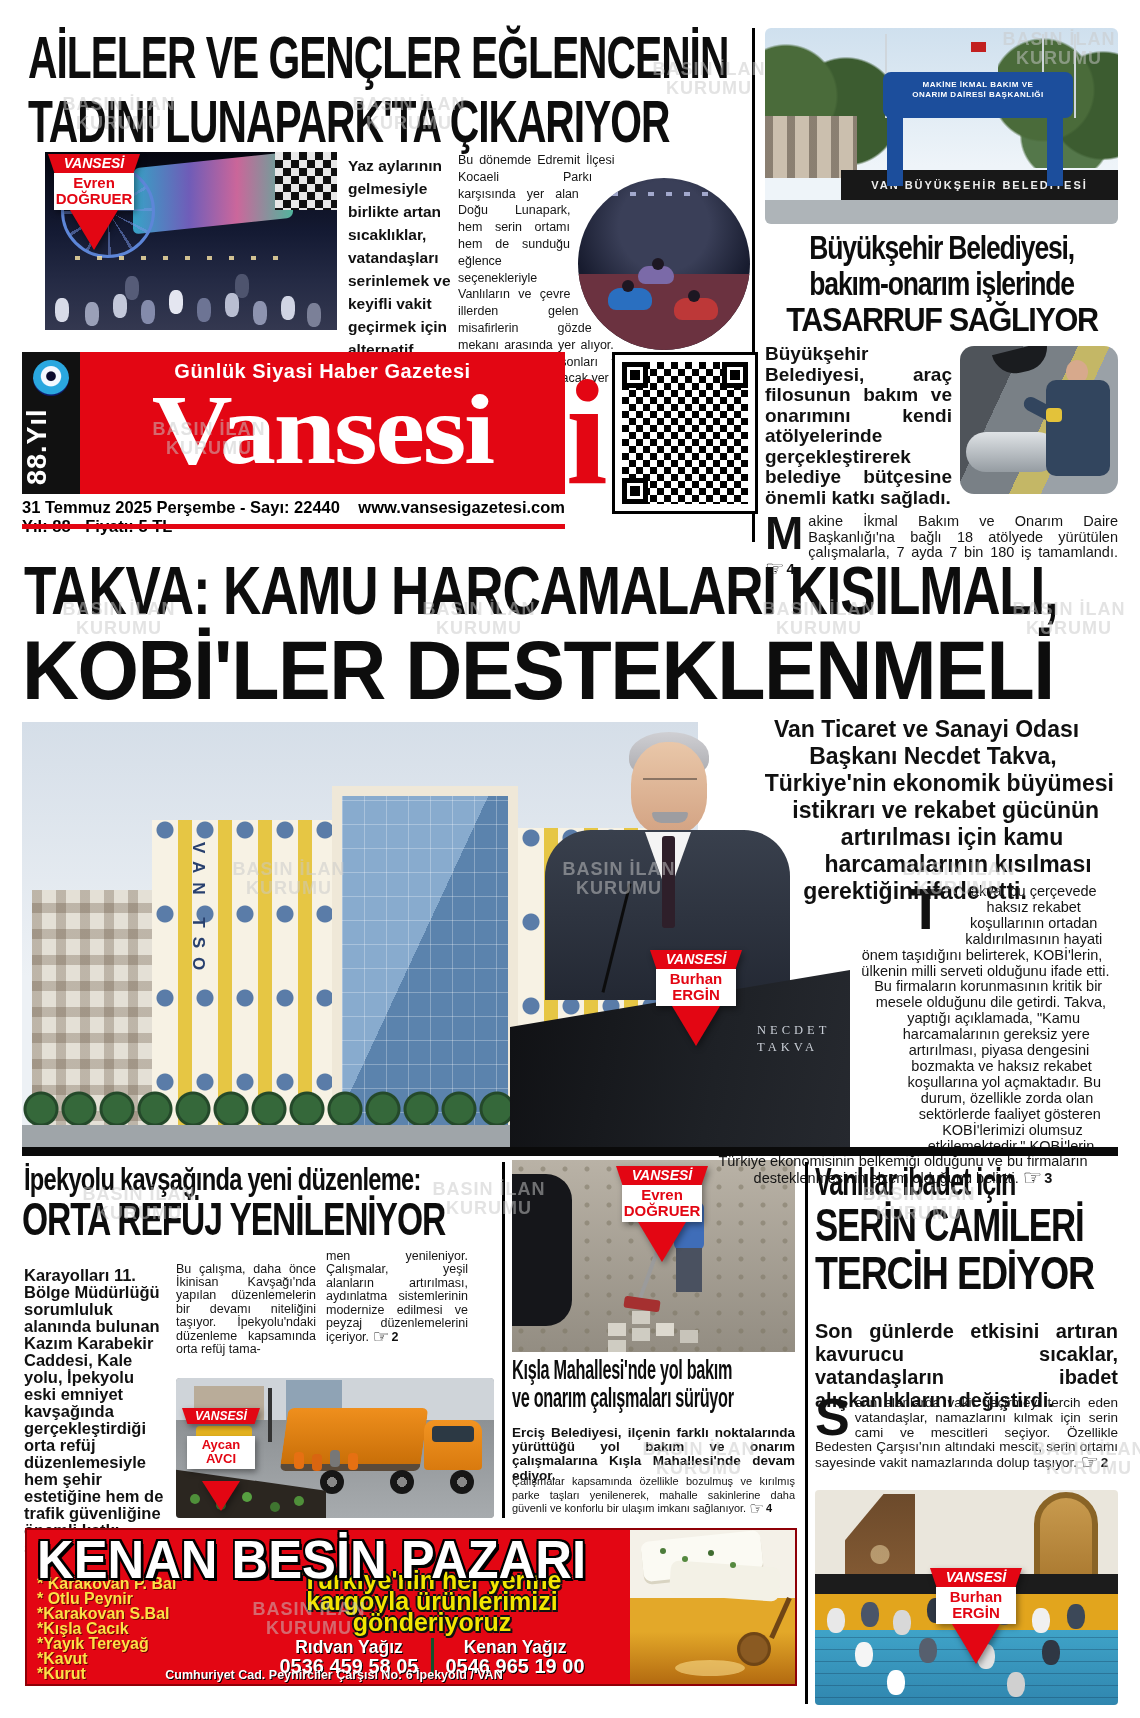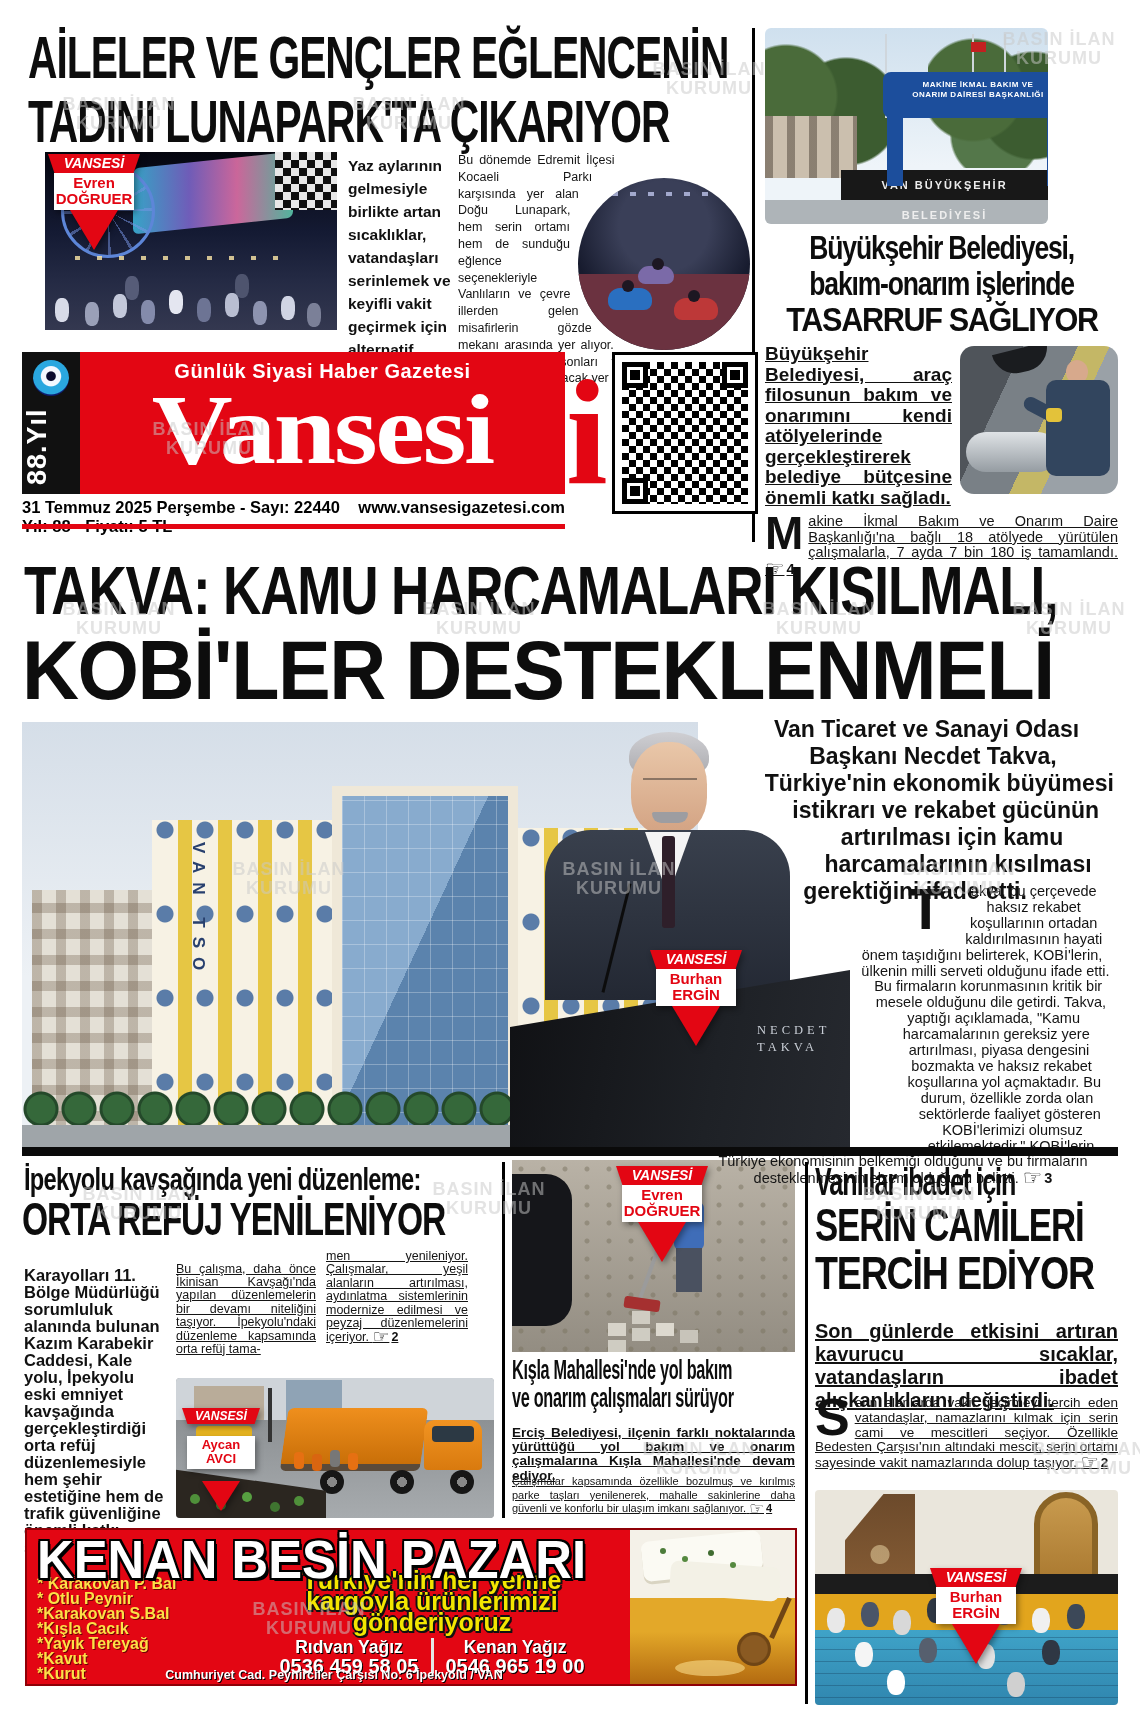--- a/index.html
+++ b/index.html
@@ -12,21 +12,21 @@
   
   .hlw{position:absolute;white-space:nowrap;z-index:15;}
   .hl{display:inline-block;font-weight:bold;color:#0d0d0d;line-height:1;letter-spacing:-1.5px;
       transform-origin:0 0;}
   .hlw-c{position:absolute;text-align:center;z-index:15;}
   .hlw-c .hl{transform-origin:50% 0;}
   
   .photo{overflow:hidden;background:#c9c9c9;}
   .vline{position:absolute;width:3px;background:#000;z-index:16;}
   .bar{position:absolute;background:#0a0a0a;z-index:18;}
-  .jtext{text-align:justify;text-decoration:underline;}
+  .jtext{text-align:justify;}
   .pref{font-weight:bold;white-space:nowrap;color:#111;}
   .hand{font-size:1.5em;vertical-align:-2px;padding-right:2px;font-weight:normal;}
   .dcap{float:left;font-weight:bold;color:#111;}
   
   .pbadge{position:absolute;width:92px;text-align:center;z-index:26;
           filter:drop-shadow(2px 3px 3px rgba(0,0,0,.4));}
   .pb-brand{background:#e30613;color:#fff;font-weight:bold;font-style:italic;font-size:14px;line-height:19px;
             clip-path:polygon(0 0,100% 0,93% 100%,7% 100%);}
   .pb-name{background:#fff;margin:0 6px;padding:2px 0 3px;color:#e30613;font-weight:bold;font-size:15px;line-height:16px;}
   .pb-tri{width:0;height:0;margin:0 auto;border-left:24px solid transparent;border-right:24px solid transparent;
@@ -238,21 +238,21 @@
             text-shadow:2px 0 #000,-2px 0 #000,0 2px #000,0 -2px #000,2px 2px #000,-2px -2px #000,2px -2px #000,-2px 2px #000,3px 3px 0 #000;}
   .ad-prods{position:absolute;left:10px;top:46px;width:192px;color:#fde047;font-weight:bold;font-size:16px;
             line-height:15px;text-shadow:1px 1px 0 #6f0005;}
   .ad-prods span{display:block;}
   .ad-center{position:absolute;left:206px;top:40px;width:398px;text-align:center;}
   .ad-promo{color:#f3e600;font-weight:bold;font-size:25px;line-height:21px;
             text-shadow:2px 0 #111,-2px 0 #111,0 2px #111,0 -2px #111,2px 2px #111;}
   .ad-contacts{display:flex;justify-content:center;margin-top:5px;color:#fff;font-weight:bold;
                text-shadow:1px 1px 0 #000;}
   .ad-contacts .cell{padding:0 12px;}
-  .ad-contacts .cell+.cell{border-left:3px solid #e5e5e5;}
+  .ad-contacts .cell+.cell{border-left:3px solid #14532d;}
   .ad-cname{font-size:17.5px;line-height:18px;}
   .ad-cphone{font-size:20px;line-height:20px;}
   .ad-addr{position:absolute;left:8px;bottom:2px;width:598px;text-align:center;color:#fff;font-weight:bold;
            font-size:12.5px;text-shadow:1px 1px 0 #000;}
   .ad-food{position:absolute;right:0;top:0;width:165px;height:100%;overflow:hidden;
            background:linear-gradient(#f4f1e8 0 44%,#e3a829 44% 66%,#b36a10 100%);}
   .af-ch1{position:absolute;left:12px;top:6px;width:120px;height:40px;border-radius:8px;background:#fbfaf3;
           transform:rotate(-6deg);box-shadow:0 3px 0 #d9d4c2;}
   .af-ch2{position:absolute;left:40px;top:34px;width:110px;height:34px;border-radius:8px;background:#f3f1e6;
           transform:rotate(4deg);}
@@ -330,21 +330,21 @@
       <span>Bu dönemde Edremit İlçesi Kocaeli Parkı karşısında yer alan Doğu Lunapark, hem serin ortamı hem de sunduğu eğlence seçenekleriyle Vanlıların ve çevre illerden gelen misafirlerin gözde mekanı arasında yer alıyor. Özellikle hafta sonları ve akşam saatlerinde lunaparkta adım atacak yer bulunamıyor.</span>
       <span class="pref">
         <span class="hand">☞</span><span>3</span>
       </span>
     </div>
   </section>
 
   <div class="vline" style="left:752px;top:28px;height:514px"></div>
 
   <section>
-    <div class="photo abs p-gate" style="left:765px;top:28px;width:283px;height:196px">
+    <div class="photo abs p-gate" style="left:765px;top:28px;width:353px;height:196px">
       <div class="g-tree" style="left:-24px;top:16px"></div>
       <div class="g-tree" style="right:-30px;top:10px"></div>
       <div class="g-pole" style="right:42px"></div>
       <div class="g-pole" style="right:74px"></div>
       <div class="g-pole" style="left:120px"></div>
       <div class="g-flag"></div>
       <div class="g-bldg"></div>
       <div class="g-beam">
         <span>MAKİNE İKMAL BAKIM VE</span><br>
         <span>ONARIM DAİRESİ BAŞKANLIĞI</span>

